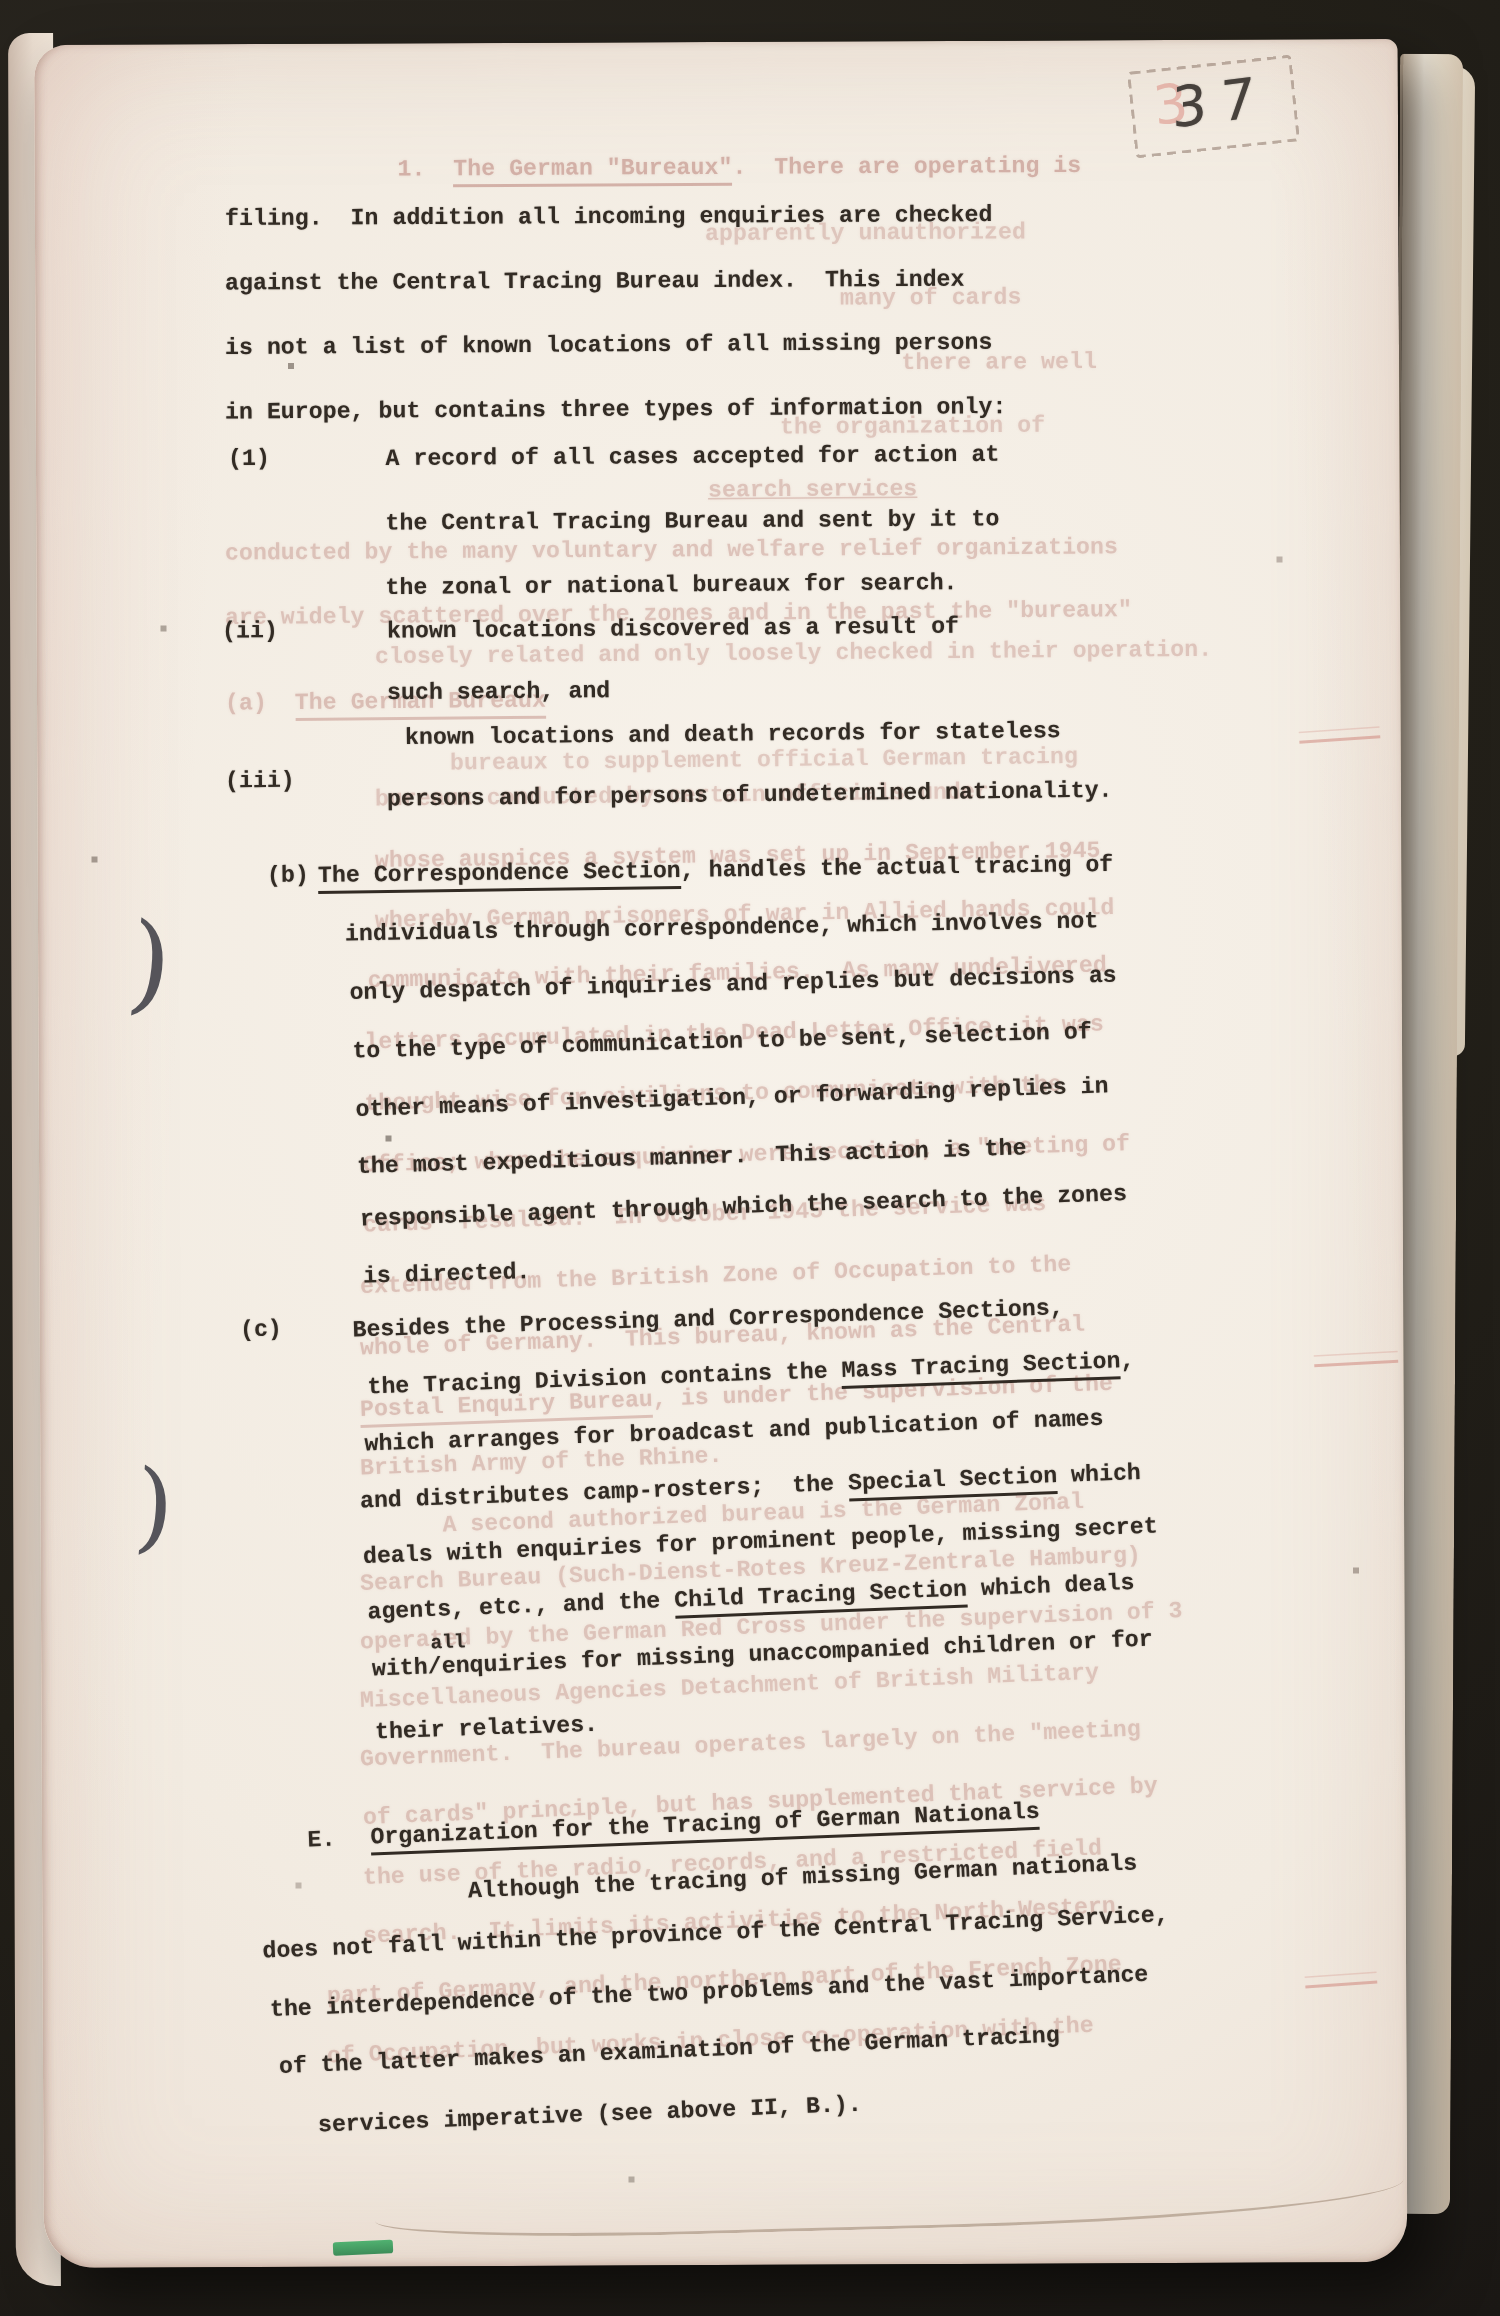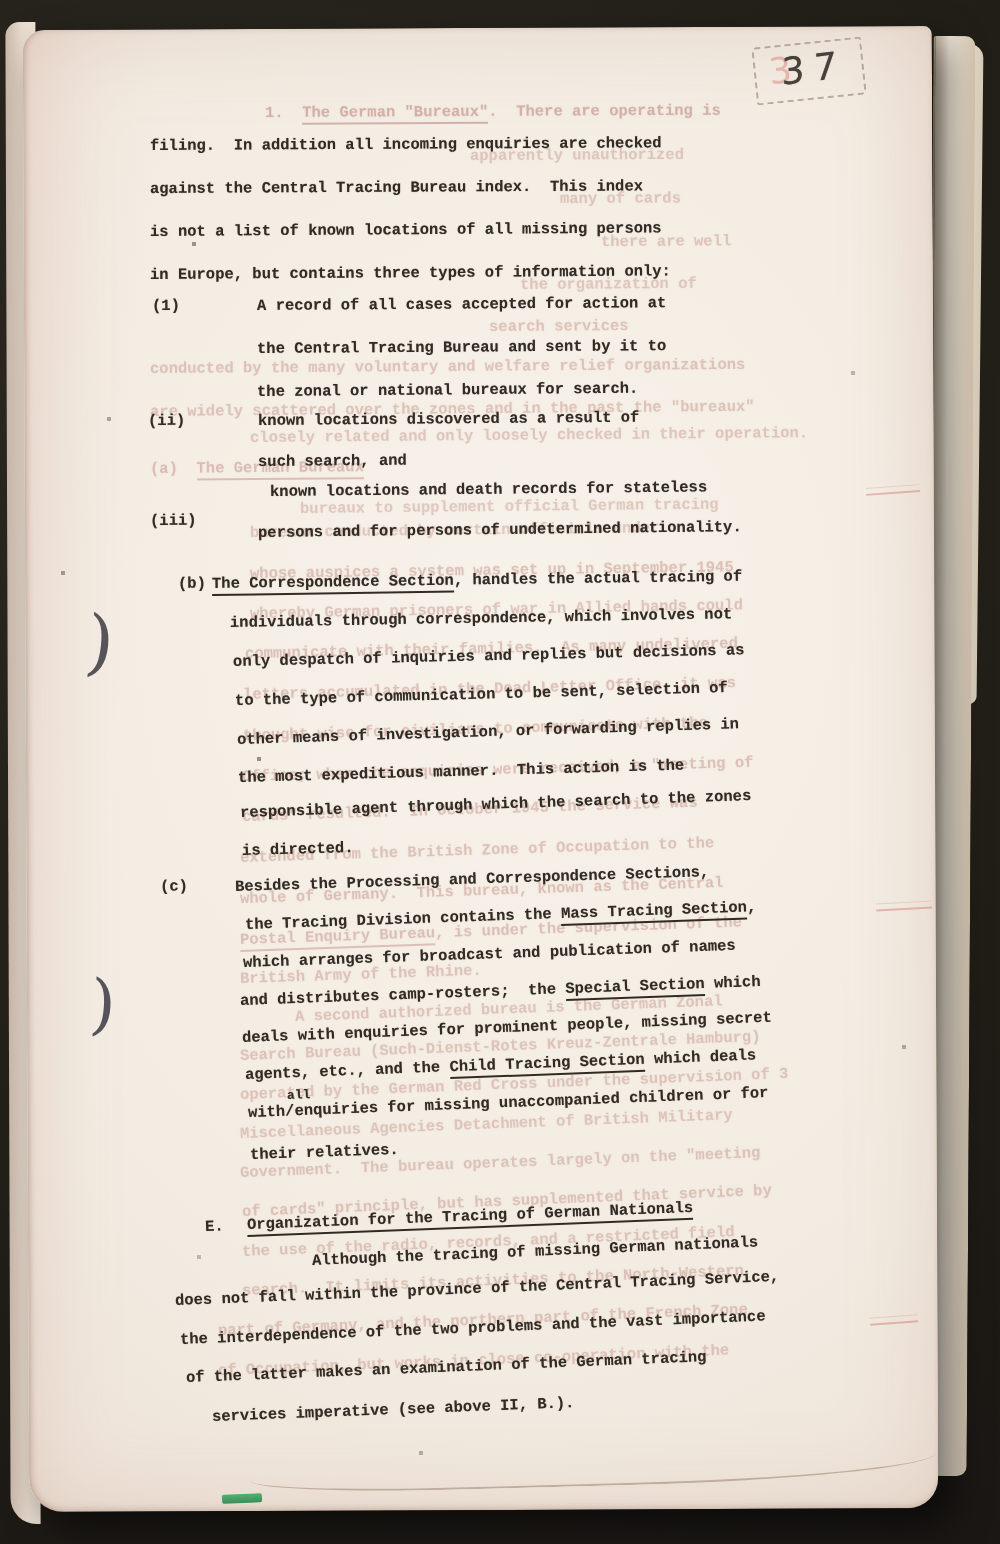--- a/index.html
+++ b/index.html
@@ -72,21 +72,21 @@
 
   <div class="page"></div>
   <div class="bottom-crease"></div>
 
   <div id="bleed-layer">
       <div class="bl" style="left: 265px; top: 104px; transform: rotate(-0.3deg); opacity: 0.5;"><span>1.  </span><span class="u">The German "Bureaux"</span><span>.  There are operating is</span></div>
       <div class="bl" style="left: 470px; top: 147px; transform: rotate(-0.3deg); opacity: 0.33;"><span>apparently unauthorized</span></div>
       <div class="bl" style="left: 560px; top: 190px; transform: rotate(-0.3deg); opacity: 0.34;"><span>many of cards</span></div>
       <div class="bl" style="left: 568px; top: 233px; transform: rotate(-0.3deg); opacity: 0.35; margin-left: 33px;"><span>there are well</span></div>
       <div class="bl" style="left: 520px; top: 276px; transform: rotate(-0.4deg); opacity: 0.33;"><span>the organization of</span></div>
-      <div class="bl" style="left: 489px; top: 318px; transform: rotate(-0.4deg); opacity: 0.36;"><span>search services</span></div>
+      <div class="bl" style="left: 472px; top: 318px; transform: rotate(-0.4deg); opacity: 0.36; text-decoration: underline;"><span>search services</span></div>
       <div class="bl" style="left: 150px; top: 360px; transform: rotate(-0.4deg); opacity: 0.36;"><span>conducted by the many voluntary and welfare relief organizations</span></div>
       <div class="bl" style="left: 150px; top: 403px; transform: rotate(-0.5deg); opacity: 0.36;"><span>are widely scattered over the zones and in the past the "bureaux"</span></div>
       <div class="bl" style="left: 250px; top: 429px; transform: rotate(-0.5deg); opacity: 0.34;"><span>closely related and only loosely checked in their operation.</span></div>
       <div class="bl" style="left: 150px; top: 460px; transform: rotate(-0.5deg); opacity: 0.4;"><span>(a)  </span><span class="u">The German Bureaux</span></div>
       <div class="bl" style="left: 300px; top: 500px; transform: rotate(-0.6deg); opacity: 0.32;"><span>bureaux to supplement official German tracing</span></div>
       <div class="bl" style="left: 250px; top: 524px; transform: rotate(-0.7deg); opacity: 0.33;"><span>bureaux conducted by certain officials under</span></div>
       <div class="bl" style="left: 250px; top: 565px; transform: rotate(-0.8deg); opacity: 0.38;"><span>whose auspices a system was set up in September 1945</span></div>
       <div class="bl" style="left: 250px; top: 605px; transform: rotate(-1deg); opacity: 0.36;"><span>whereby German prisoners of war in Allied hands could</span></div>
       <div class="bl" style="left: 245px; top: 645px; transform: rotate(-1.2deg); opacity: 0.38;"><span>communicate with their families.  As many undelivered</span></div>
       <div class="bl" style="left: 243px; top: 686px; transform: rotate(-1.4deg); opacity: 0.38;"><span>letters accumulated in the Dead Letter Office, it was</span></div>

